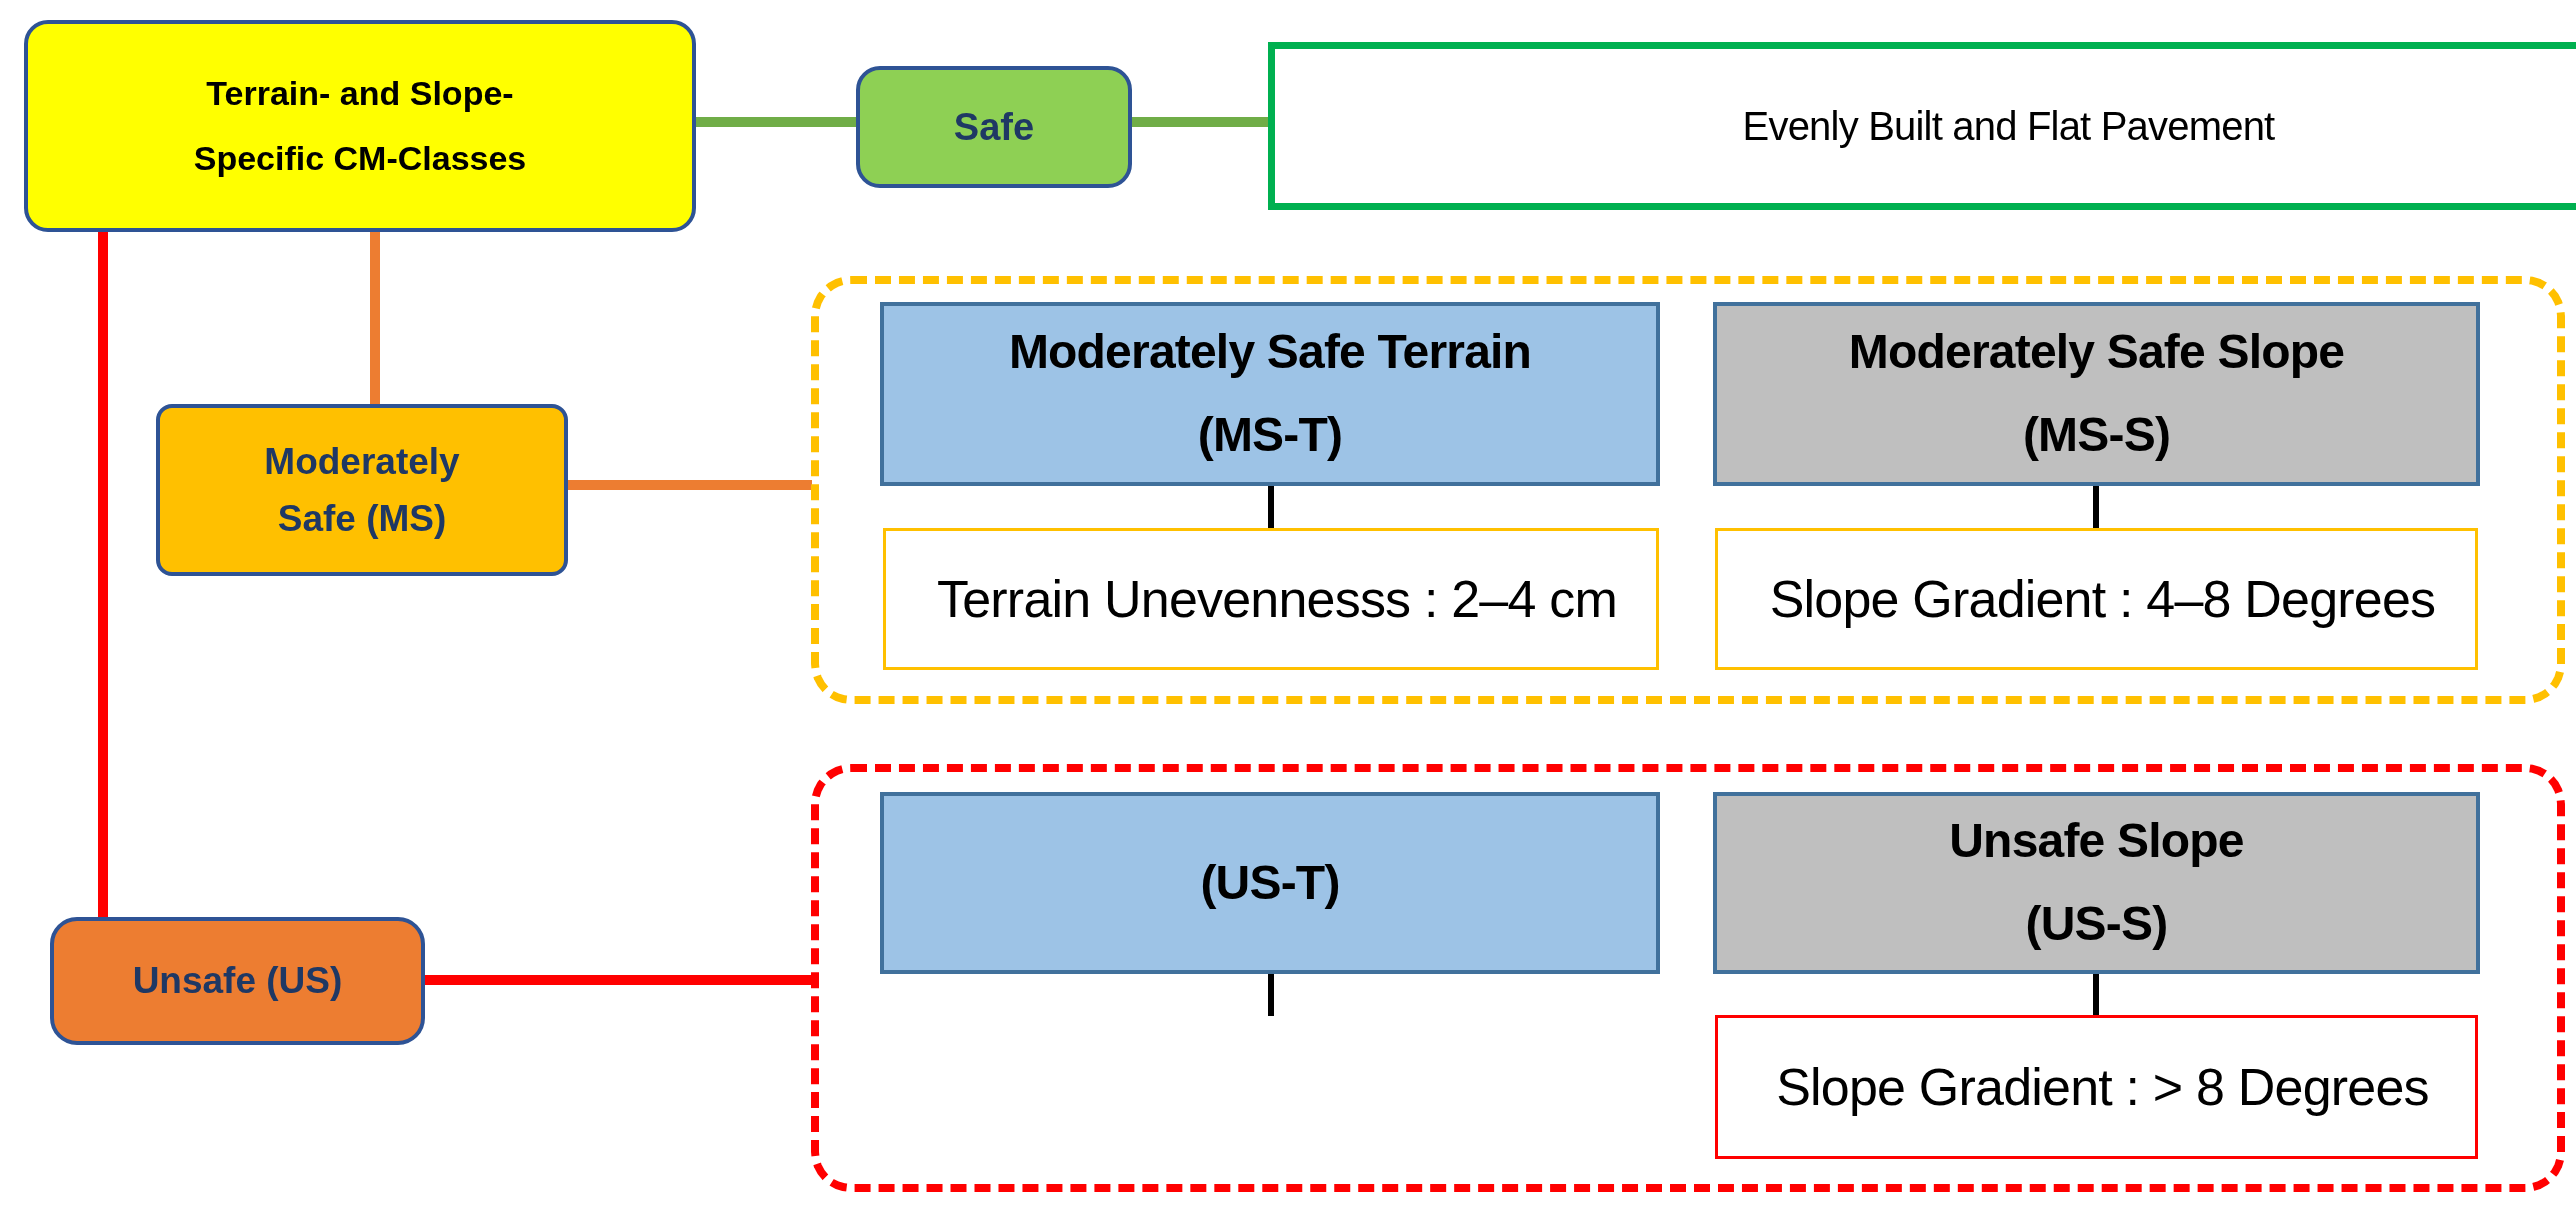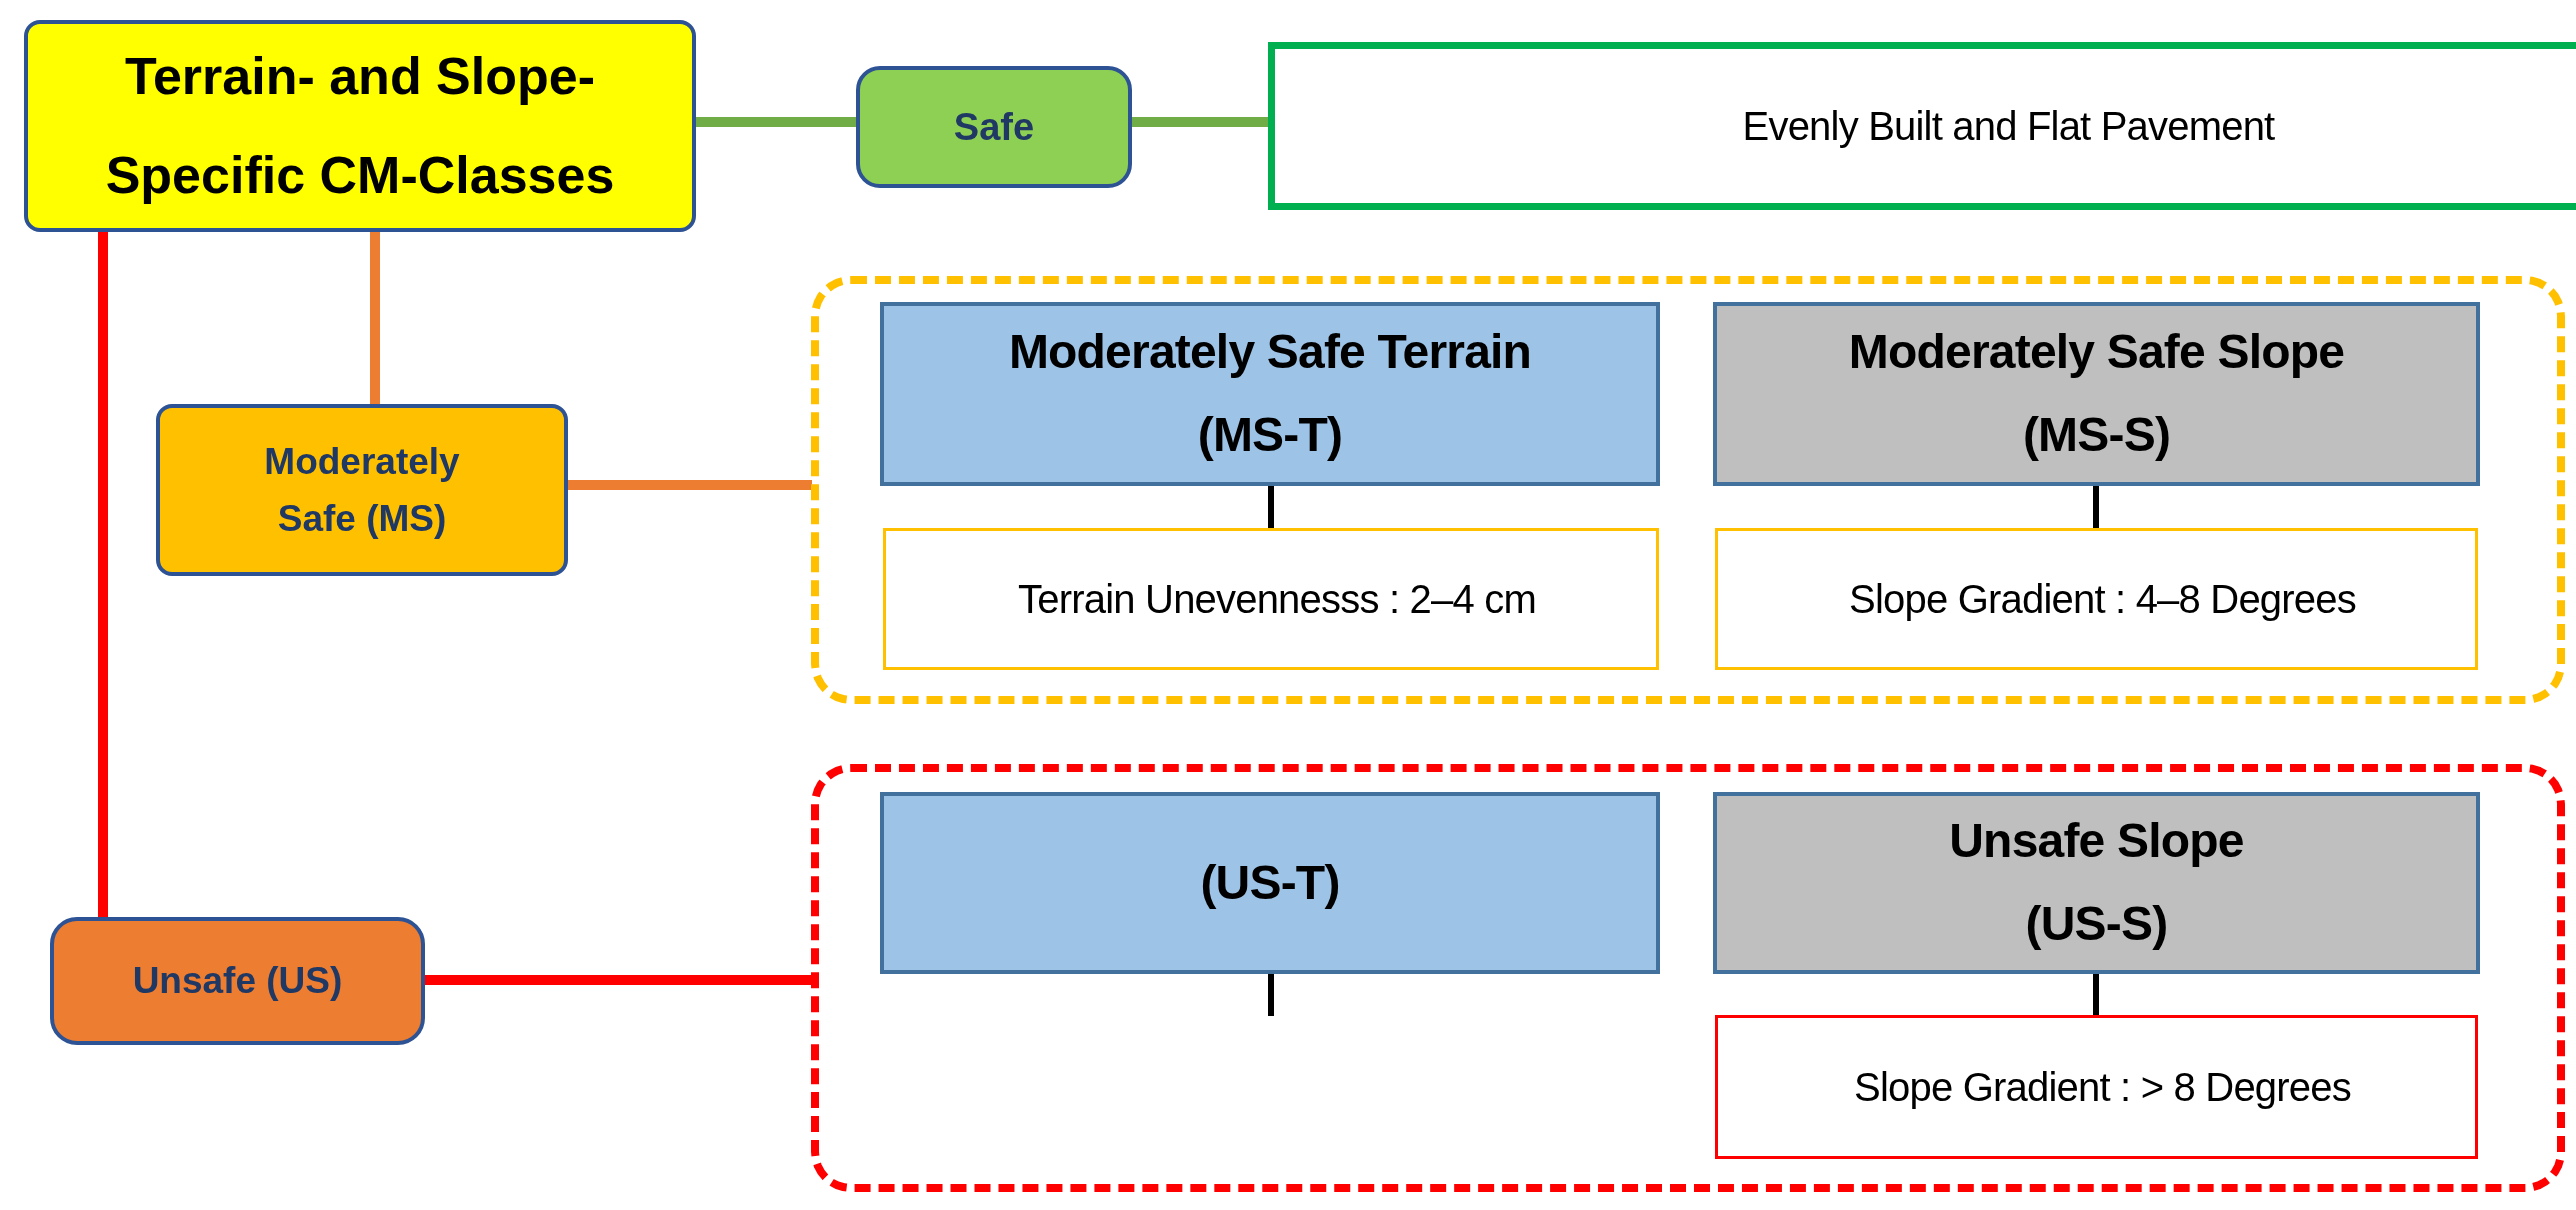--- a/index.html
+++ b/index.html
@@ -20,22 +20,22 @@
     justify-content: center;
     text-align: center;
   }
   .box span { display: block; }
 
   
   .root-node {
     left: 24px; top: 20px; width: 672px; height: 212px;
     background: #FFFF00;
     border: 4.8px solid #2E5395;
-    border-radius: 16px;
-    font-size: 52px; font-weight: bold; color: #000000;
+    border-radius: 24px;
+    font-size: 34px; font-weight: bold; color: #000000;
     line-height: 1.9;
   }
   
   .safe-node {
     left: 856px; top: 66px; width: 276px; height: 122px;
     background: #8ED054;
     border: 4.8px solid #2E5395;
     border-radius: 24px;
     font-size: 38px; font-weight: bold; color: #1F3864;
   }
@@ -84,21 +84,21 @@
   .terrain-fill { background: #9DC3E6; }
   .slope-fill   { background: #BFBFBF; }
   .mst-box { left: 880px; top: 302px;  width: 780px; height: 184px; }
   .mss-box { left: 1713px; top: 302px;  width: 767px; height: 184px; }
   .ust-box { left: 880px; top: 792px;  width: 780px; height: 182px; }
   .uss-box { left: 1713px; top: 792px;  width: 767px; height: 182px; }
 
   
   .detail-box {
     background: #ffffff;
-    font-size: 40px; color: #000000; letter-spacing: -0.8px; padding-left: 12px;
+    font-size: 52px; color: #000000; letter-spacing: -0.8px; padding-left: 12px;
   }
   .amber-border { border: 3.2px solid #FFC000; }
   .red-border   { border: 3.2px solid #FF0000; }
   .mst-detail { left: 883px; top: 528px;  width: 776px; height: 142px; }
   .mss-detail { left: 1715px; top: 528px;  width: 763px; height: 142px; }
   .ust-detail { left: 883px; top: 1015px; width: 776px; height: 144px; }
   .uss-detail { left: 1715px; top: 1015px; width: 763px; height: 144px; }
 
   
   .line { position: absolute; }

